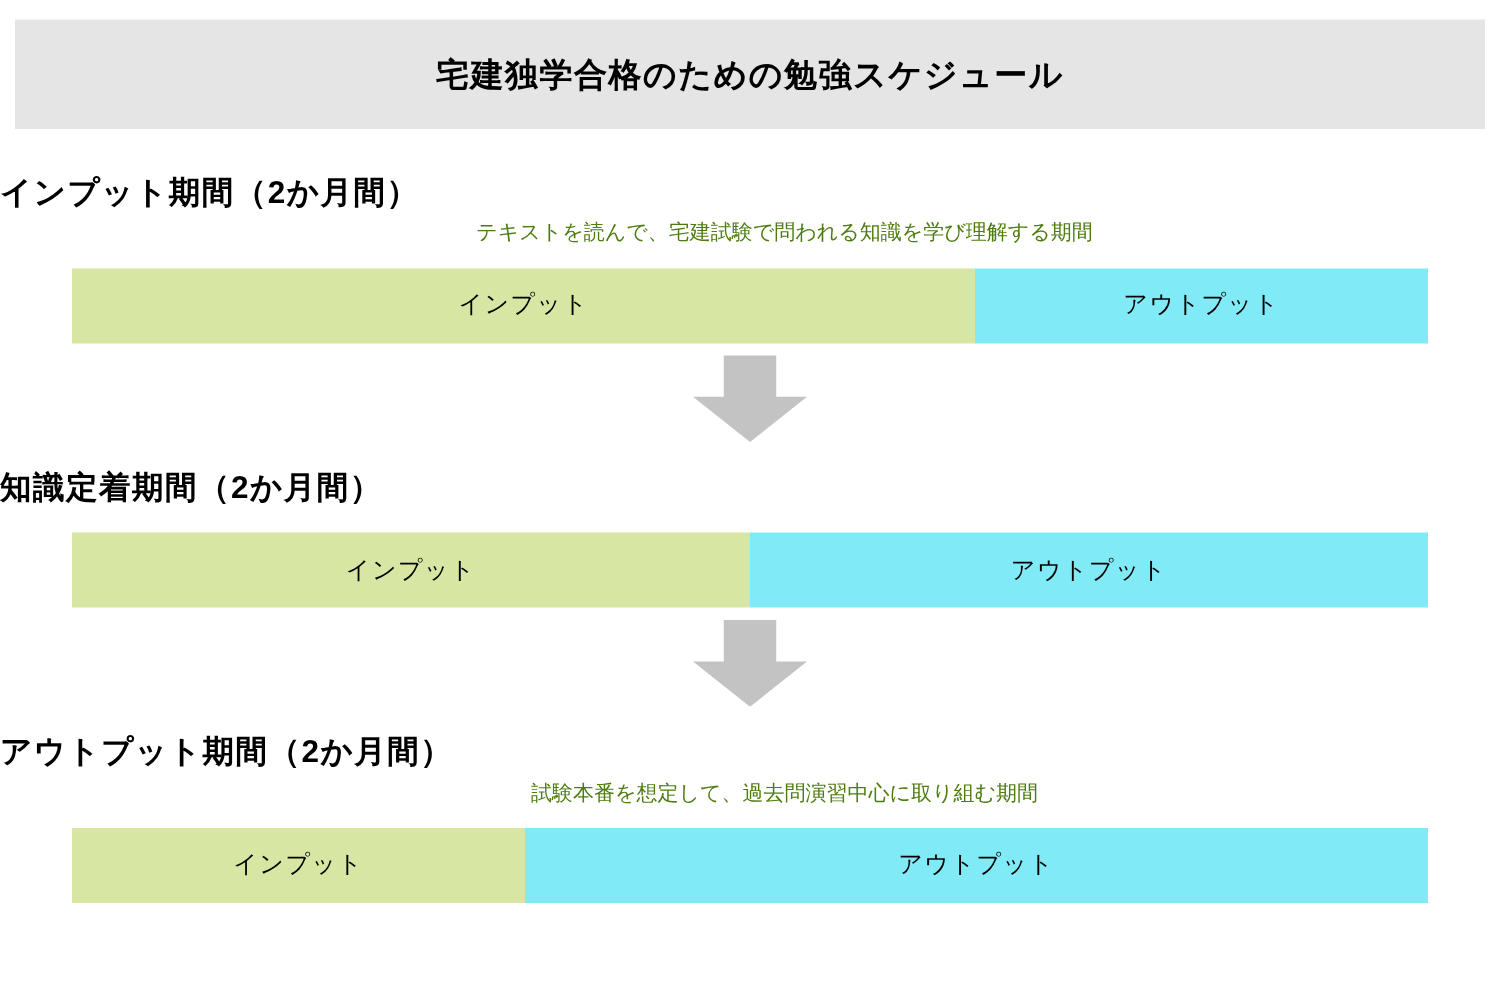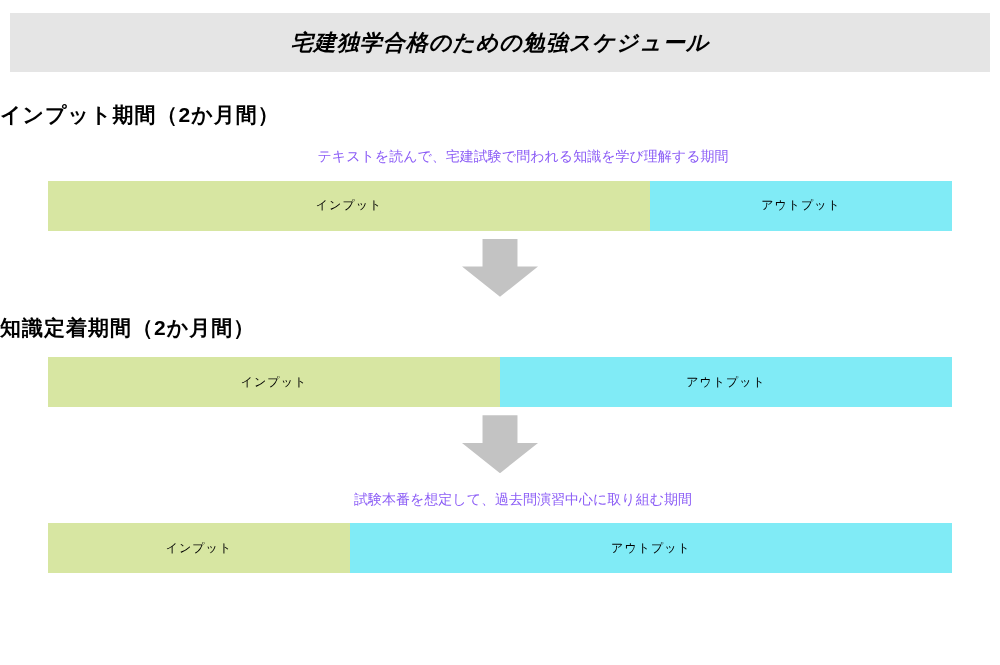--- a/index.html
+++ b/index.html
@@ -8,63 +8,62 @@
     height: 665px;
     background: #ffffff;
     font-family: "Liberation Sans", "DejaVu Sans", sans-serif;
     color: #000000;
     overflow: hidden;
   }
   .page { width: 1000px; height: 665px; position: relative; }
 
   .header {
     margin: 13px 10px 0 10px;
-    height: 59px;
+    height: 73px;
     display: flex;
     align-items: center;
     justify-content: center;
-    font-style: italic;
   }
   .header-title {
     font-size: 22px;
     font-weight: 700;
     letter-spacing: 1px;
   }
 
   .phase-title {
     margin-top: 28px;
     text-align: left;
     font-size: 21px;
     font-weight: 700;
     letter-spacing: 1px;
     line-height: 1.45;
   }
   .phase-sub {
-    margin-top: 16px;
+    margin-top: 0;
     text-align: center;
     font-size: 14px;
     font-weight: 400;
-    color: #8b5cf6;
+    color: #4d7c0f;
     line-height: 1.45;
     padding-left: 46px;
   }
   .bar {
     margin: 14px 48px 0 48px;
     height: 50px;
     display: flex;
     width: 904px;
   }
   .seg {
     height: 100%;
     display: flex;
     align-items: center;
     justify-content: center;
   }
   .seg span {
-    font-size: 12px;
+    font-size: 16px;
     font-weight: 500;
     letter-spacing: 1px;
   }
   .arrow {
     margin: 8px auto 0 auto;
     width: 76px;
     height: 58px;
     clip-path: polygon(27% 0, 73% 0, 73% 48%, 100% 48%, 50% 100%, 0 48%, 27% 48%);
   }
   
@@ -102,20 +101,21 @@
       </div>
       <div class="seg" style="width: 50%; background: rgb(128, 235, 246);">
         <span>アウトプット</span>
       </div>
     </div>
   </section>
 
   <div class="arrow" style="background: rgb(195, 195, 195);"></div>
 
   <section class="phase">
+    <h2 class="phase-title">アウトプット期間（2か月間）</h2>
     <p class="phase-sub">試験本番を想定して、過去問演習中心に取り組む期間</p>
     <div class="bar">
       <div class="seg" style="width: 33.4%; background: rgb(215, 230, 162);">
         <span>インプット</span>
       </div>
       <div class="seg" style="width: 66.6%; background: rgb(128, 235, 246);">
         <span>アウトプット</span>
       </div>
     </div>
   </section>

